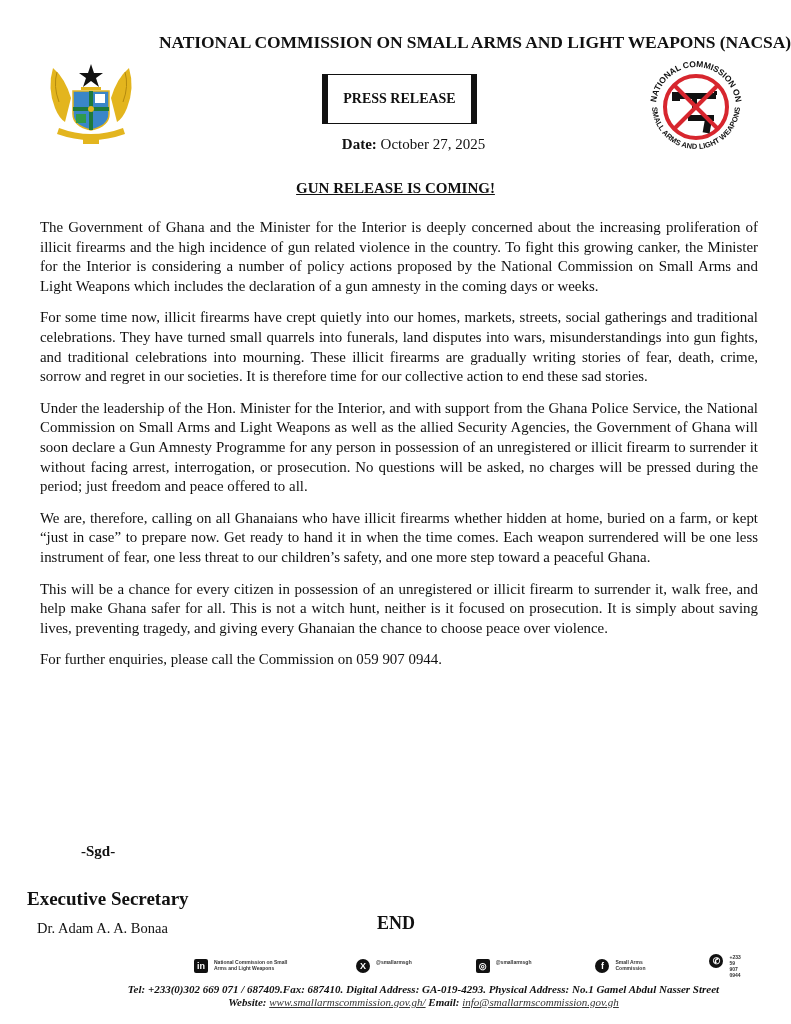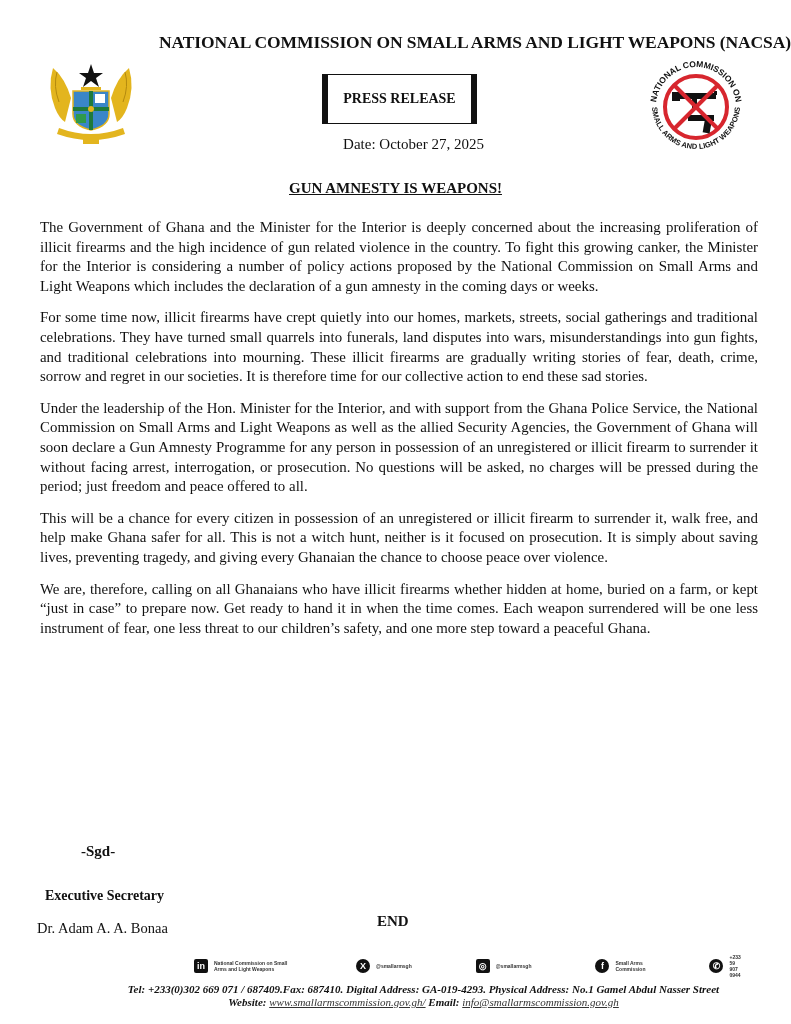--- a/index.html
+++ b/index.html
@@ -16,44 +16,44 @@
     .press-box {
       position: absolute; left: 322px; top: 74px; width: 155px; height: 50px;
       background: #111; padding: 1px 6px;
     }
     .press-box-inner {
       width: 100%; height: 100%; background: #fff;
       display: flex; align-items: center; justify-content: center;
       font-weight: bold; font-size: 14px;
     }
     .date-line { position: absolute; top: 136px; left: 0; width: 791px; text-align: center; font-size: 15px; }
-    .date-line b { font-weight: normal; margin-left: 36px; }
+    .date-line b { font-weight: bold; margin-left: 36px; }
 
     .headline {
       position: absolute; top: 180px; left: 0; width: 791px; text-align: center;
       font-weight: bold; font-size: 15px; text-decoration: underline;
     }
 
     .body-text {
       position: absolute; left: 40px; top: 206px; width: 718px;
       font-size: 14.9px; line-height: 19.6px; text-align: justify;
     }
     .body-text p { margin-bottom: 8.6px; margin-top: 12px; }
     .body-text p.tagline { font-weight: bold; font-style: italic; }
 
     .sgd { position: absolute; left: 81px; top: 843px; font-weight: bold; font-size: 15px; }
     .signer-name { position: absolute; left: 37px; top: 920px; font-weight: normal; font-size: 14.5px; }
-    .signer-title { position: absolute; left: 45px; top: 888px; font-weight: bold; font-size: 14px; }
-    .end-mark { position: absolute; left: 377px; top: 913px; font-weight: bold; font-size: 15px; }
+    .signer-title { position: absolute; left: 27px; top: 888px; font-weight: bold; font-size: 19px; }
+    .end-mark { position: absolute; left: 377px; top: 913px; font-weight: bold; font-size: 18px; }
 
     .social-row {
       position: absolute; top: 956px; left: 150px; width: 500px; height: 20px;
       display: flex; align-items: center; font-family: "Liberation Sans", sans-serif;
     }
-    .social-item { display: flex; align-items: center; margin-right: 20px; padding-left: 44px; }
+    .social-item { display: flex; align-items: flex-start; margin-right: 20px; padding-left: 44px; }
     .social-icon {
       width: 14px; height: 14px; background: #111; color: #fff; border-radius: 50%;
       display: flex; align-items: center; justify-content: center;
       font-size: 9px; font-weight: bold; margin-right: 6px; flex-shrink: 0;
     }
     .social-icon.square { border-radius: 2px; }
     .social-label { font-size: 5px; line-height: 6px; color: #333; font-weight: bold; }
     .social-label.wide { width: 78px; }
 
     .contact-line {
@@ -118,28 +118,29 @@
     <rect x="74" y="36" width="3" height="4" fill="#111"></rect>
   </g>
   <g>
     <rect x="48" y="60" width="26" height="6" fill="#111"></rect>
     <rect x="64" y="64" width="7" height="14" fill="#111" transform="rotate(10 67 70)"></rect>
   </g>
   <line x1="35" y1="31" x2="77" y2="73" stroke="#d7262e" stroke-width="4"></line>
   <line x1="77" y1="31" x2="35" y2="73" stroke="#d7262e" stroke-width="4"></line>
 </svg>
 
-<div class="headline">GUN AMNESTY IS WEAPONS!</div>
+<div class="headline">GUN RELEASE IS COMING!</div>
 
 <div class="body-text">
   <p>The Government of Ghana and the Minister for the Interior is deeply concerned about the increasing proliferation of illicit firearms and the high incidence of gun related violence in the country. To fight this growing canker, the Minister for the Interior is considering a number of policy actions proposed by the National Commission on Small Arms and Light Weapons which includes the declaration of a gun amnesty in the coming days or weeks.</p>
   <p>For some time now, illicit firearms have crept quietly into our homes, markets, streets, social gatherings and traditional celebrations. They have turned small quarrels into funerals, land disputes into wars, misunderstandings into gun fights, and traditional celebrations into mourning. These illicit firearms are gradually writing stories of fear, death, crime, sorrow and regret in our societies. It is therefore time for our collective action to end these sad stories.</p>
   <p>Under the leadership of the Hon. Minister for the Interior, and with support from the Ghana Police Service, the National Commission on Small Arms and Light Weapons as well as the allied Security Agencies, the Government of Ghana will soon declare a Gun Amnesty Programme for any person in possession of an unregistered or illicit firearm to surrender it without facing arrest, interrogation, or prosecution. No questions will be asked, no charges will be pressed during the period; just freedom and peace offered to all.</p>
+  <p>We are, therefore, calling on all Ghanaians who have illicit firearms whether hidden at home, buried on a farm, or kept “just in case” to prepare now. Get ready to hand it in when the time comes. Each weapon surrendered will be one less instrument of fear, one less threat to our children’s safety, and one more step toward a peaceful Ghana.</p>
   <p>This will be a chance for every citizen in possession of an unregistered or illicit firearm to surrender it, walk free, and help make Ghana safer for all. This is not a witch hunt, neither is it focused on prosecution. It is simply about saving lives, preventing tragedy, and giving every Ghanaian the chance to choose peace over violence.</p>
-  <p>We are, therefore, calling on all Ghanaians who have illicit firearms whether hidden at home, buried on a farm, or kept “just in case” to prepare now. Get ready to hand it in when the time comes. Each weapon surrendered will be one less instrument of fear, one less threat to our children’s safety, and one more step toward a peaceful Ghana.</p>
+  <p>For further enquiries, please call the Commission on 059 907 0944.</p>
 </div>
 
 <div class="sgd">-Sgd-</div>
 <div class="signer-name">Dr. Adam A. A. Bonaa</div>
 <div class="signer-title">Executive Secretary</div>
 <div class="end-mark">END</div>
 
 <div class="social-row">
   <div class="social-item">
     <span class="social-icon square">in</span>

